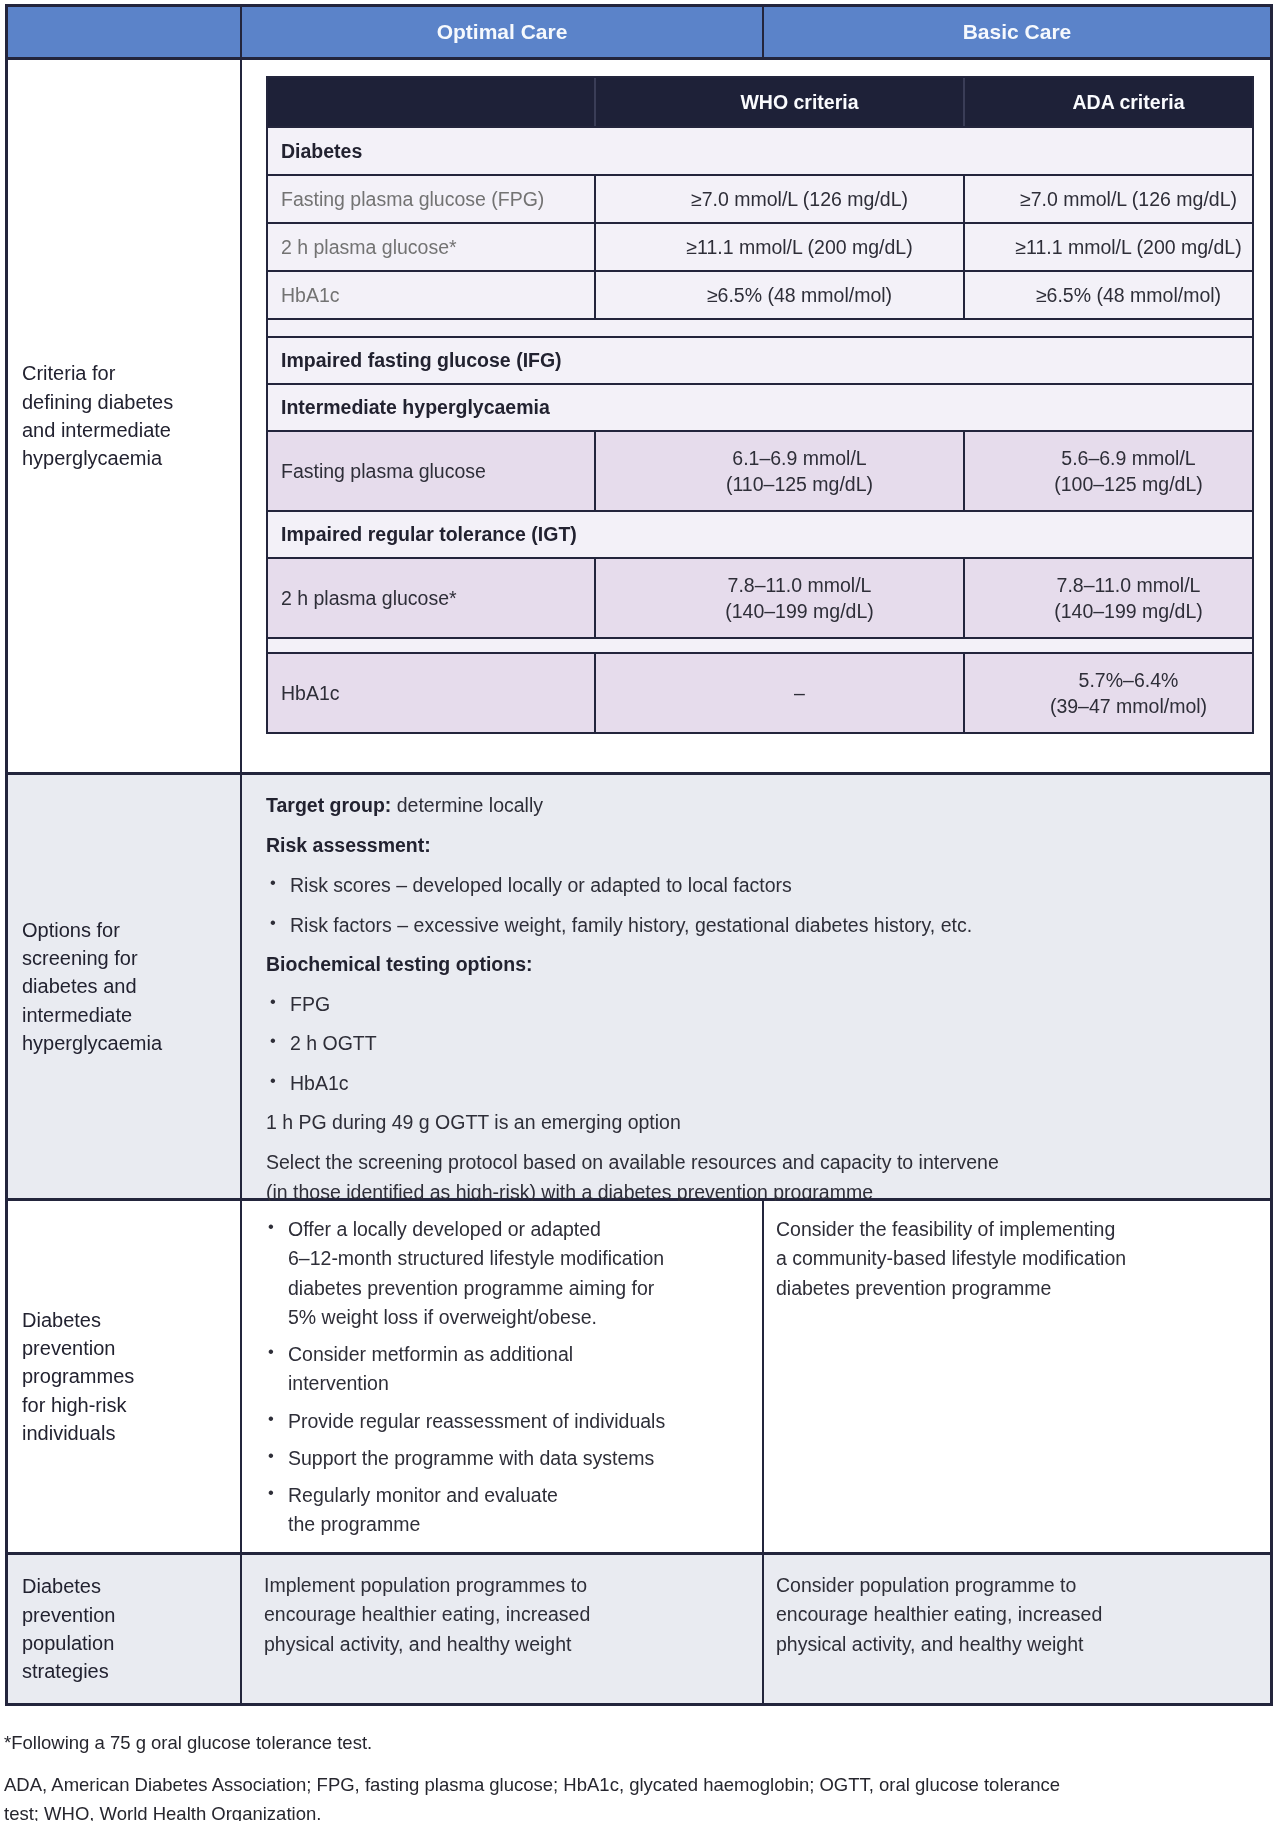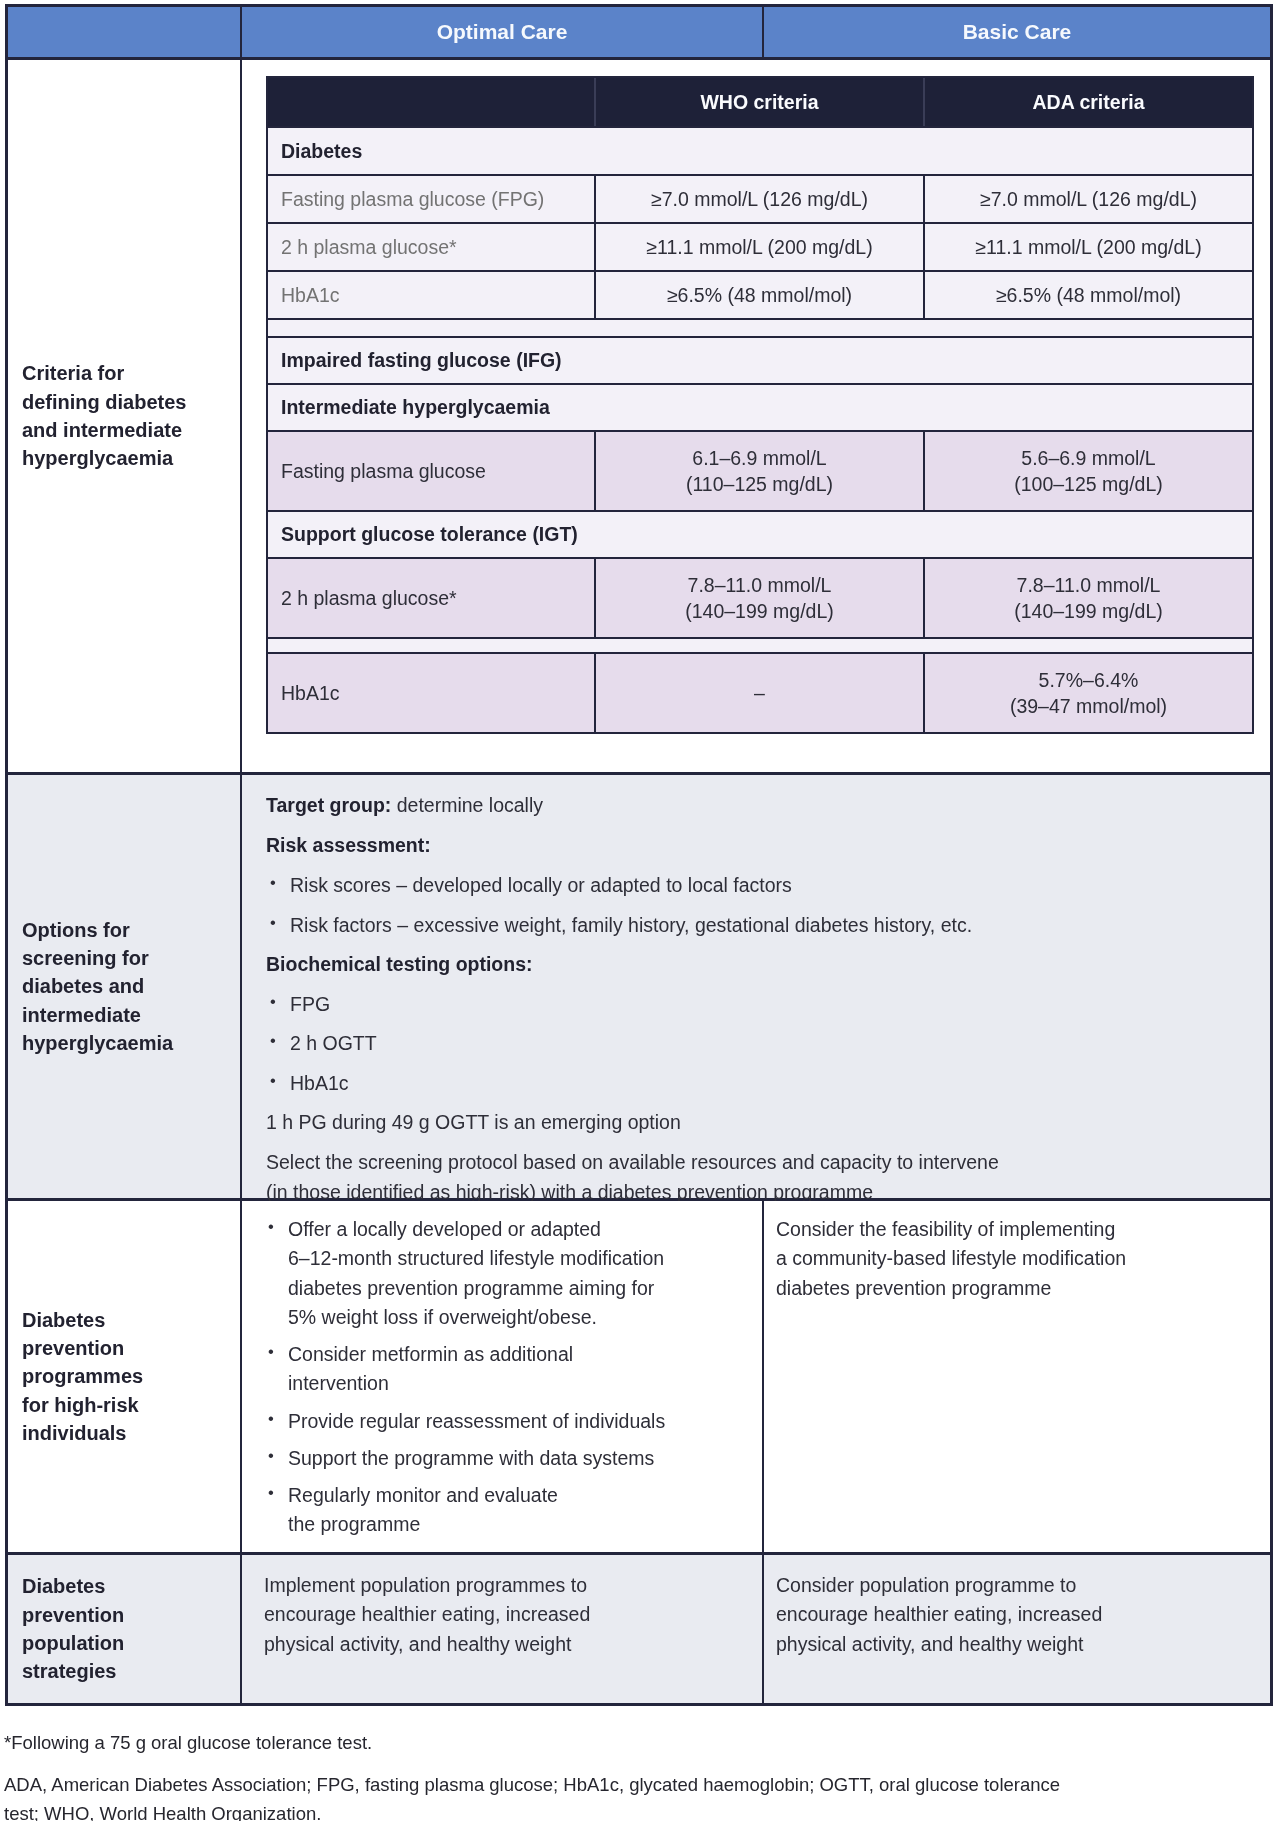--- a/index.html
+++ b/index.html
@@ -30,36 +30,36 @@
   .hdr-optimal { width: 522px; border-right: 2px solid #23253c; }
   .hdr-basic { flex: 1; }
 
   
   .left-cell {
     width: 234px; border-right: 2px solid #23253c;
     display: flex; align-items: center;
     padding: 0 8px 0 14px;
   }
   .left-cell .lh {
-    font-weight: 700; font-size: 20px; line-height: 1.42;
+    font-weight: 400; font-size: 20px; line-height: 1.42;
     color: #222230; white-space: pre-line;
   }
   .gray  { background: #e9ebf1; }
   .white { background: #ffffff; }
 
   .r1 { height: 715px; }
   .r2 { height: 426px; }
   .r3 { height: 354px; }
   .r4 { height: 148px; }
 
   .r1-content { flex: 1; padding: 16px 0 0 24px; background: #fff; }
 
   
   .itable { width: 988px; border: 2px solid #23253c; font-size: 19.5px; }
-  .it-row { display: flex; border-bottom: 2px solid #23253c; }
+  .it-row { display: flex; border-bottom: 2px solid #23253c; gap: 40px; }
   .it-row:last-child { border-bottom: none; }
   .c1 { width: 328px; border-right: 2px solid #23253c; display:flex; align-items:center; padding-left: 13px; }
   .c2 { width: 329px; border-right: 2px solid #23253c; display:flex; align-items:center; justify-content:center; text-align:center; }
   .c3 { flex: 1; display:flex; align-items:center; justify-content:center; text-align:center; }
   .it-head { background: #1e2138; height: 50px; }
   .it-head .c1, .it-head .c2, .it-head .c3 { border-right-color: #3a3d57; }
   .it-head .hcell { color: #fafbfe; font-weight: 700; }
   .it-section {
     height: 45px; background: #f3f1f8; display: flex; align-items: center;
     padding-left: 13px; font-weight: 700; color: #222230; width: 100%;
@@ -160,21 +160,21 @@
 
           <div class="it-row purplerow ph1">
             <div class="c1">Fasting plasma glucose</div>
             <div class="c2 cell-2line">6.1–6.9 mmol/L
 (110–125 mg/dL)</div>
             <div class="c3 cell-2line">5.6–6.9 mmol/L
 (100–125 mg/dL)</div>
           </div>
 
           <div class="it-row">
-            <div class="it-section">Support glucose tolerance (IGT)</div>
+            <div class="it-section">Impaired regular tolerance (IGT)</div>
           </div>
 
           <div class="it-row purplerow ph1">
             <div class="c1">2 h plasma glucose*</div>
             <div class="c2 cell-2line">7.8–11.0 mmol/L
 (140–199 mg/dL)</div>
             <div class="c3 cell-2line">7.8–11.0 mmol/L
 (140–199 mg/dL)</div>
           </div>
 

